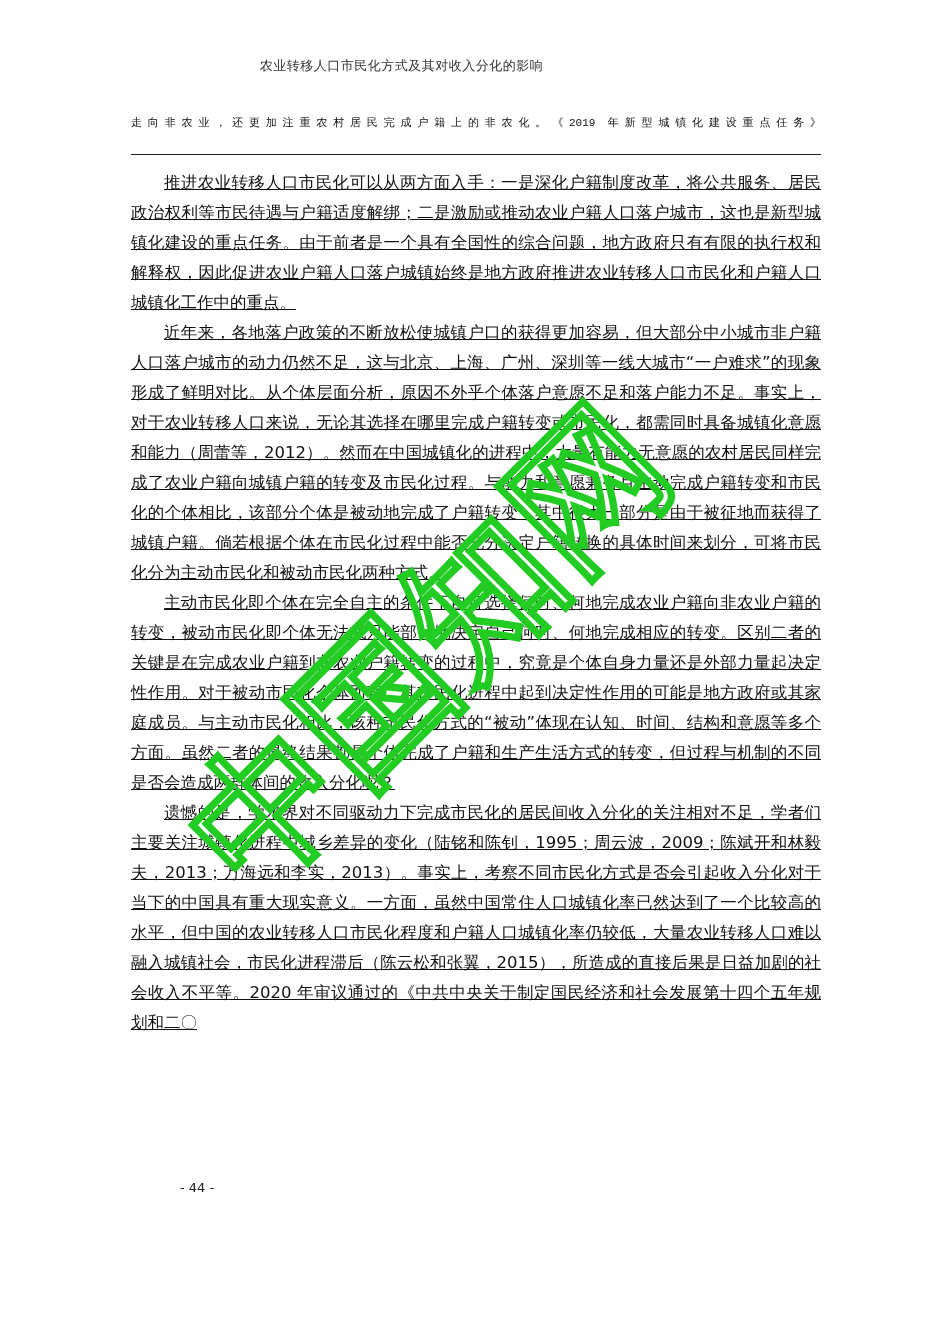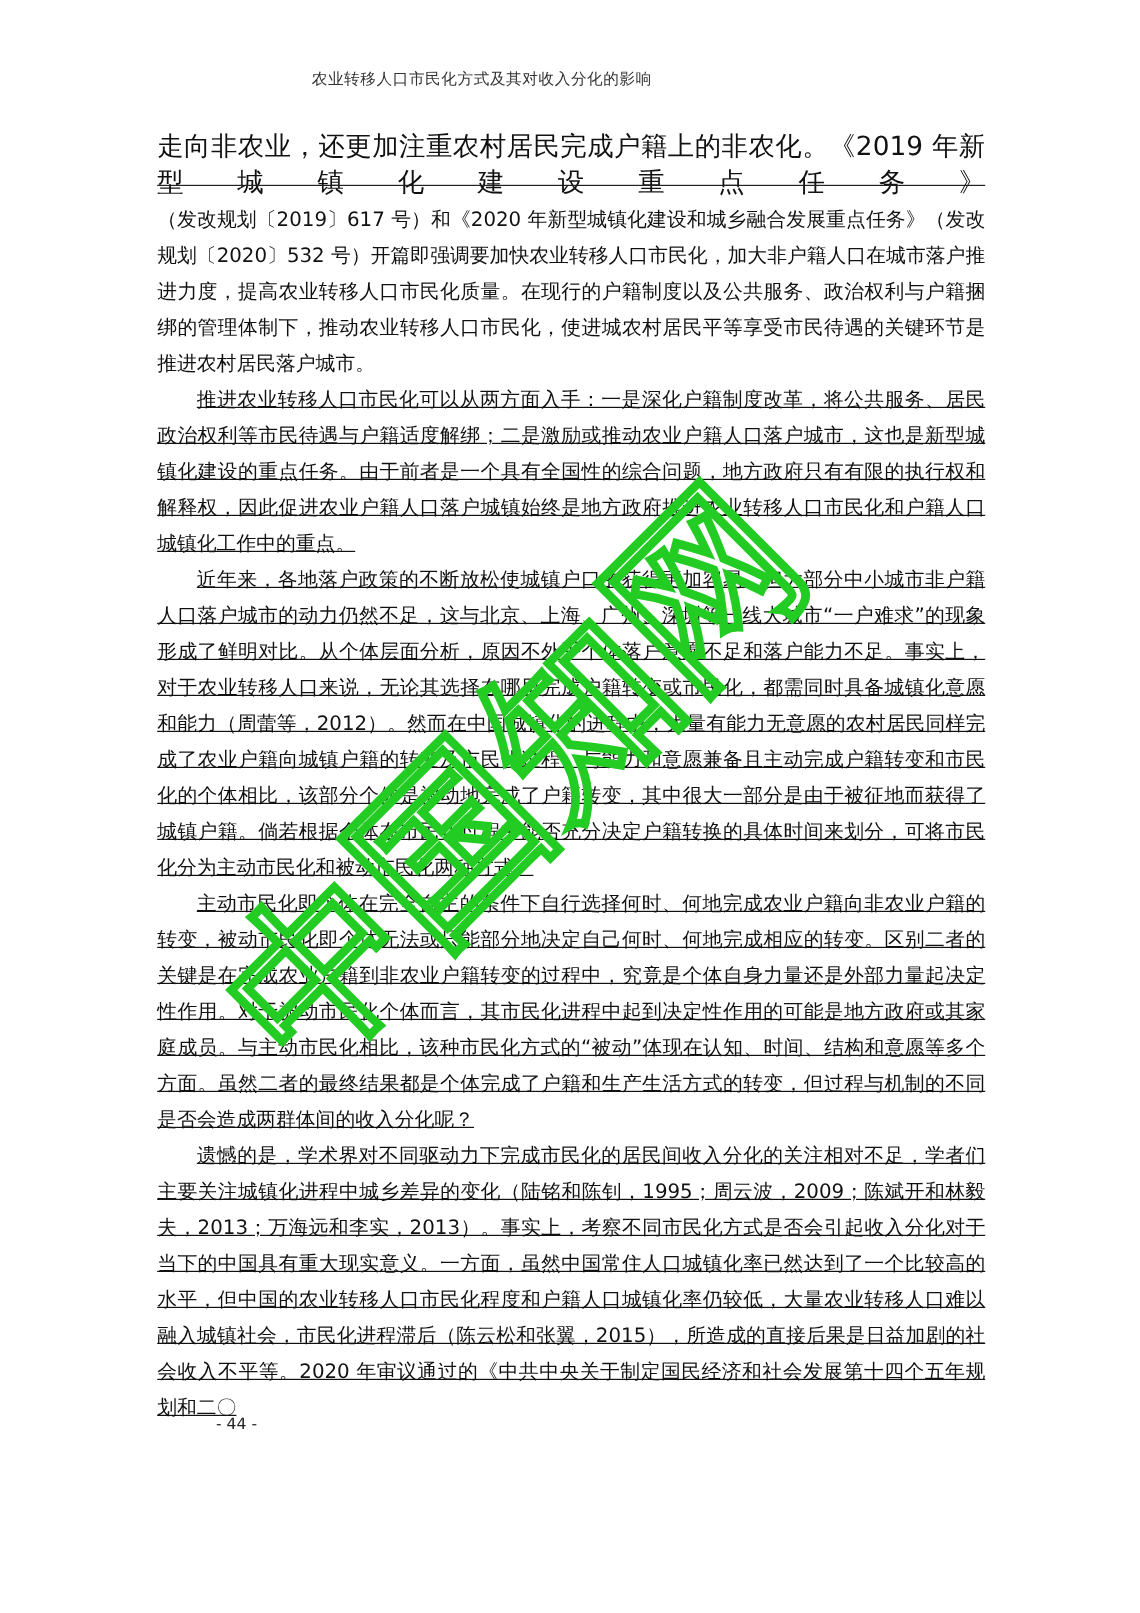--- a/index.html
+++ b/index.html
@@ -2,39 +2,38 @@
 <html><head>
   <meta charset="utf-8">
   <style>
     html, body { margin: 0; padding: 0; background: #ffffff; }
     body { width: 950px; height: 1344px; position: relative; overflow: hidden;
       font-family: "DejaVu Sans", sans-serif; color: #111; }
     .running-head { position: absolute; top: 57px; left: 0; width: 803px; text-align: center;
       font-family: "DejaVu Serif", serif; font-size: 13px; color: #333; letter-spacing: 0.5px; }
     .body-text { position: absolute; left: 131px; width: 690px; font-size: 16.5px; line-height: 30px;
       text-align: justify; }
-    .first-line { position: absolute; top: 108px; left: 131px; width: 690px; font-size: 22px;
-      line-height: 30px; text-align: justify; text-align-last: justify; }
+    .first-line { position: absolute; top: 108px; left: 131px; width: 690px; font-size: 11px;
+      line-height: 30px; text-align: justify; text-align-last: justify; font-family: Liberation Mono, monospace; }
     .rule { position: absolute; top: 154px; left: 131px; width: 690px; height: 0; border-top: 1.3px solid #222; }
     .para { margin: 0; }
     .para.indent { text-indent: 2em; text-decoration: underline; }
     .page-number { position: absolute; top: 1180px; left: 132px; font-size: 13px; color: #222; margin-left: 48px; }
     .watermark { position: absolute; left: 170px; top: 390px; width: 560px; height: 560px; pointer-events: none; }
   </style>
 </head>
 <body>
 
 <div class="running-head">农业转移人口市民化方式及其对收入分化的影响</div>
 
 <div class="first-line">走向非农业，还更加注重农村居民完成户籍上的非农化。《2019 年新型城镇化建设重点任务》</div>
 
 <div class="rule"></div>
 
 <div class="body-text" style="top:168px;">
-  <p class="para">（发改规划〔2019〕617 号）和《2020 年新型城镇化建设和城乡融合发展重点任务》（发改规划〔2020〕532 号）开篇即强调要加快农业转移人口市民化，加大非户籍人口在城市落户推进力度，提高农业转移人口市民化质量。在现行的户籍制度以及公共服务、政治权利与户籍捆绑的管理体制下，推动农业转移人口市民化，使进城农村居民平等享受市民待遇的关键环节是推进农村居民落户城市。</p>
   <p class="para indent">推进农业转移人口市民化可以从两方面入手：一是深化户籍制度改革，将公共服务、居民政治权利等市民待遇与户籍适度解绑；二是激励或推动农业户籍人口落户城市，这也是新型城镇化建设的重点任务。由于前者是一个具有全国性的综合问题，地方政府只有有限的执行权和解释权，因此促进农业户籍人口落户城镇始终是地方政府推进农业转移人口市民化和户籍人口城镇化工作中的重点。</p>
   <p class="para indent">近年来，各地落户政策的不断放松使城镇户口的获得更加容易，但大部分中小城市非户籍人口落户城市的动力仍然不足，这与北京、上海、广州、深圳等一线大城市“一户难求”的现象形成了鲜明对比。从个体层面分析，原因不外乎个体落户意愿不足和落户能力不足。事实上，对于农业转移人口来说，无论其选择在哪里完成户籍转变或市民化，都需同时具备城镇化意愿和能力（周蕾等，2012）。然而在中国城镇化的进程中，大量有能力无意愿的农村居民同样完成了农业户籍向城镇户籍的转变及市民化过程。与能力和意愿兼备且主动完成户籍转变和市民化的个体相比，该部分个体是被动地完成了户籍转变，其中很大一部分是由于被征地而获得了城镇户籍。倘若根据个体在市民化过程中能否充分决定户籍转换的具体时间来划分，可将市民化分为主动市民化和被动市民化两种方式。</p>
   <p class="para indent">主动市民化即个体在完全自主的条件下自行选择何时、何地完成农业户籍向非农业户籍的转变，被动市民化即个体无法或只能部分地决定自己何时、何地完成相应的转变。区别二者的关键是在完成农业户籍到非农业户籍转变的过程中，究竟是个体自身力量还是外部力量起决定性作用。对于被动市民化个体而言，其市民化进程中起到决定性作用的可能是地方政府或其家庭成员。与主动市民化相比，该种市民化方式的“被动”体现在认知、时间、结构和意愿等多个方面。虽然二者的最终结果都是个体完成了户籍和生产生活方式的转变，但过程与机制的不同是否会造成两群体间的收入分化呢？</p>
   <p class="para indent">遗憾的是，学术界对不同驱动力下完成市民化的居民间收入分化的关注相对不足，学者们主要关注城镇化进程中城乡差异的变化（陆铭和陈钊，1995；周云波，2009；陈斌开和林毅夫，2013；万海远和李实，2013）。事实上，考察不同市民化方式是否会引起收入分化对于当下的中国具有重大现实意义。一方面，虽然中国常住人口城镇化率已然达到了一个比较高的水平，但中国的农业转移人口市民化程度和户籍人口城镇化率仍较低，大量农业转移人口难以融入城镇社会，市民化进程滞后（陈云松和张翼，2015），所造成的直接后果是日益加剧的社会收入不平等。2020 年审议通过的《中共中央关于制定国民经济和社会发展第十四个五年规划和二〇</p>
 </div>
 
 <div class="page-number">- 44 -</div>
 
 <svg class="watermark" viewBox="0 0 560 560">
   <text x="280" y="300" text-anchor="middle" transform="rotate(-45 280 280)" font-family="DejaVu Sans, sans-serif" font-size="150" font-weight="bold" fill="none" stroke="#22cc22" stroke-width="2.5">中国知网</text>

